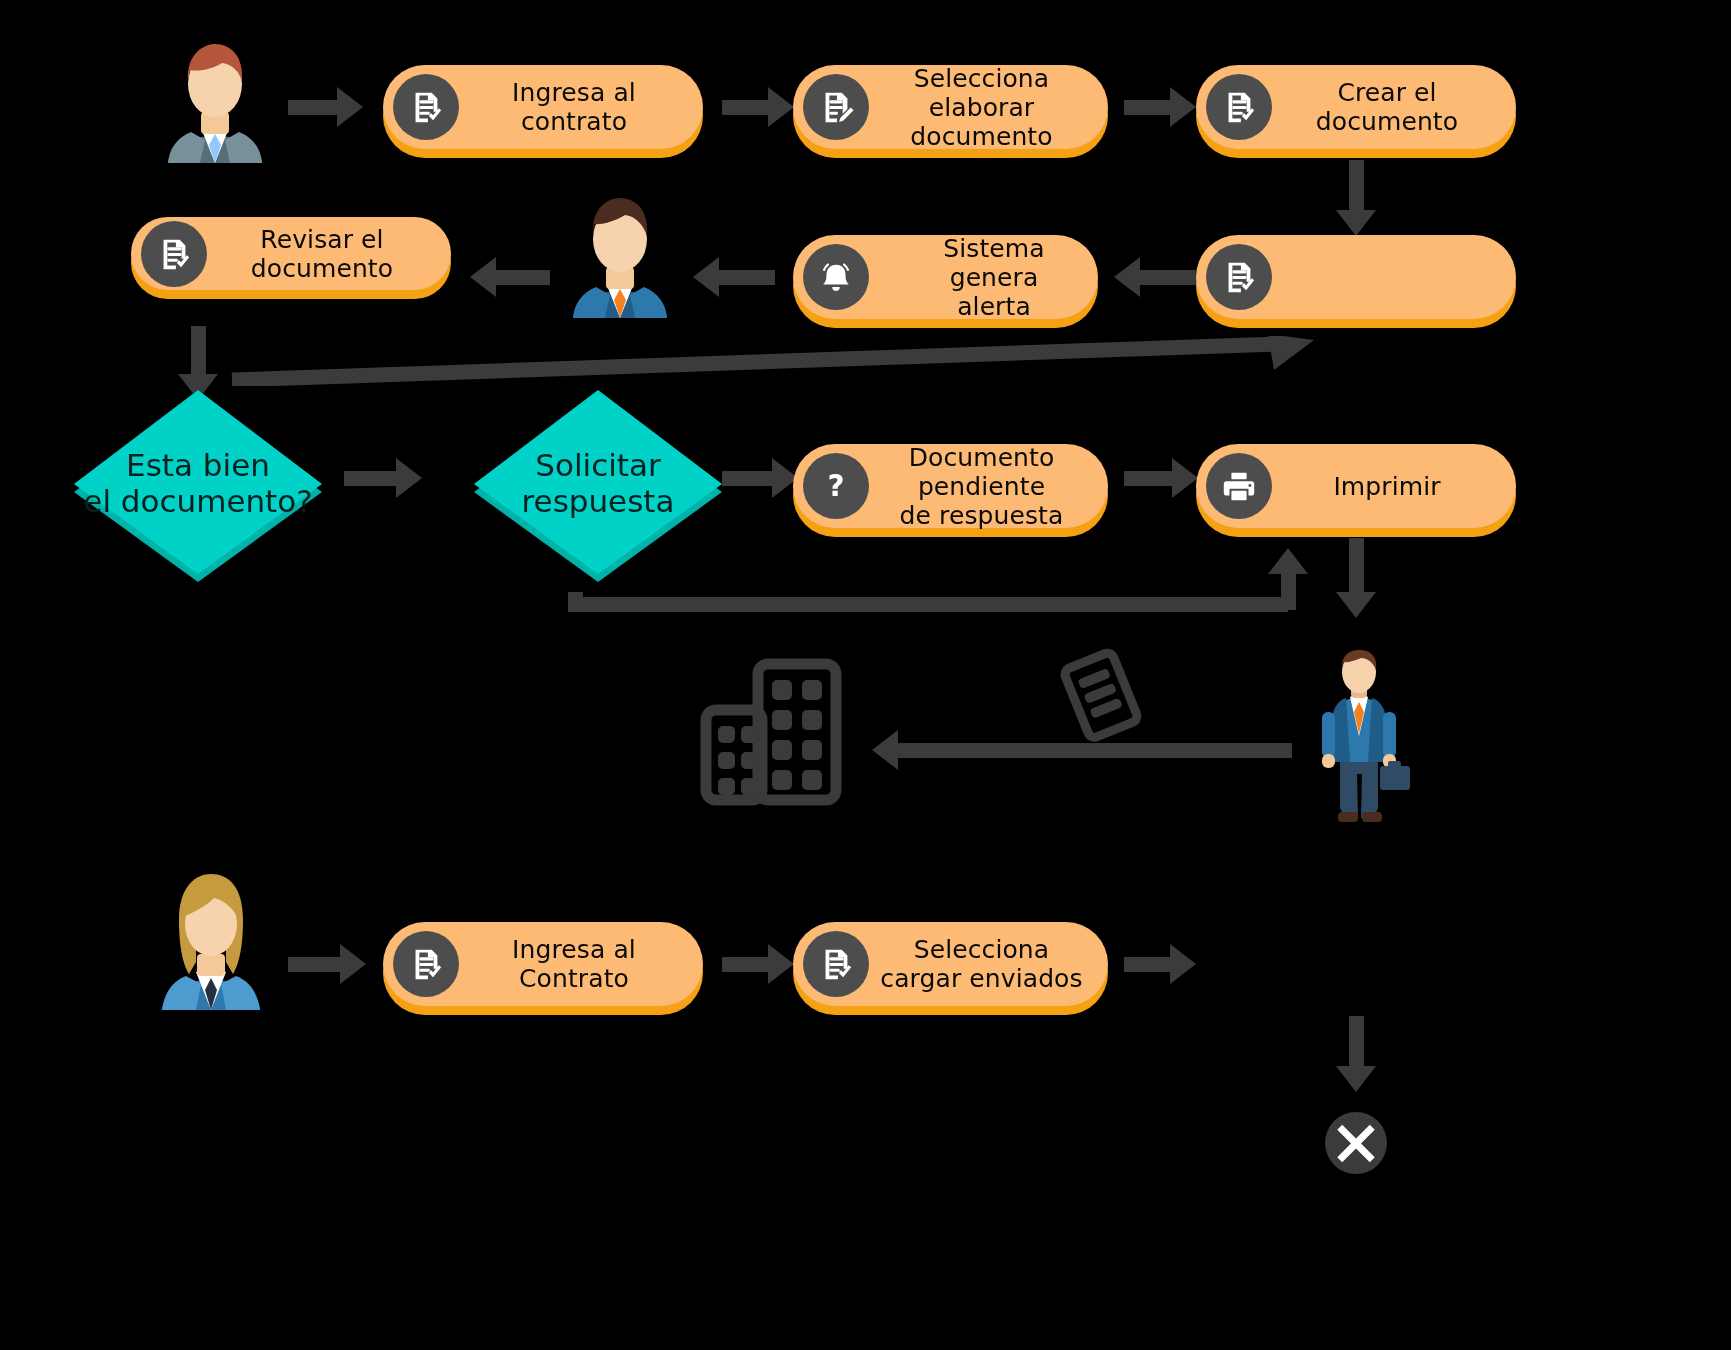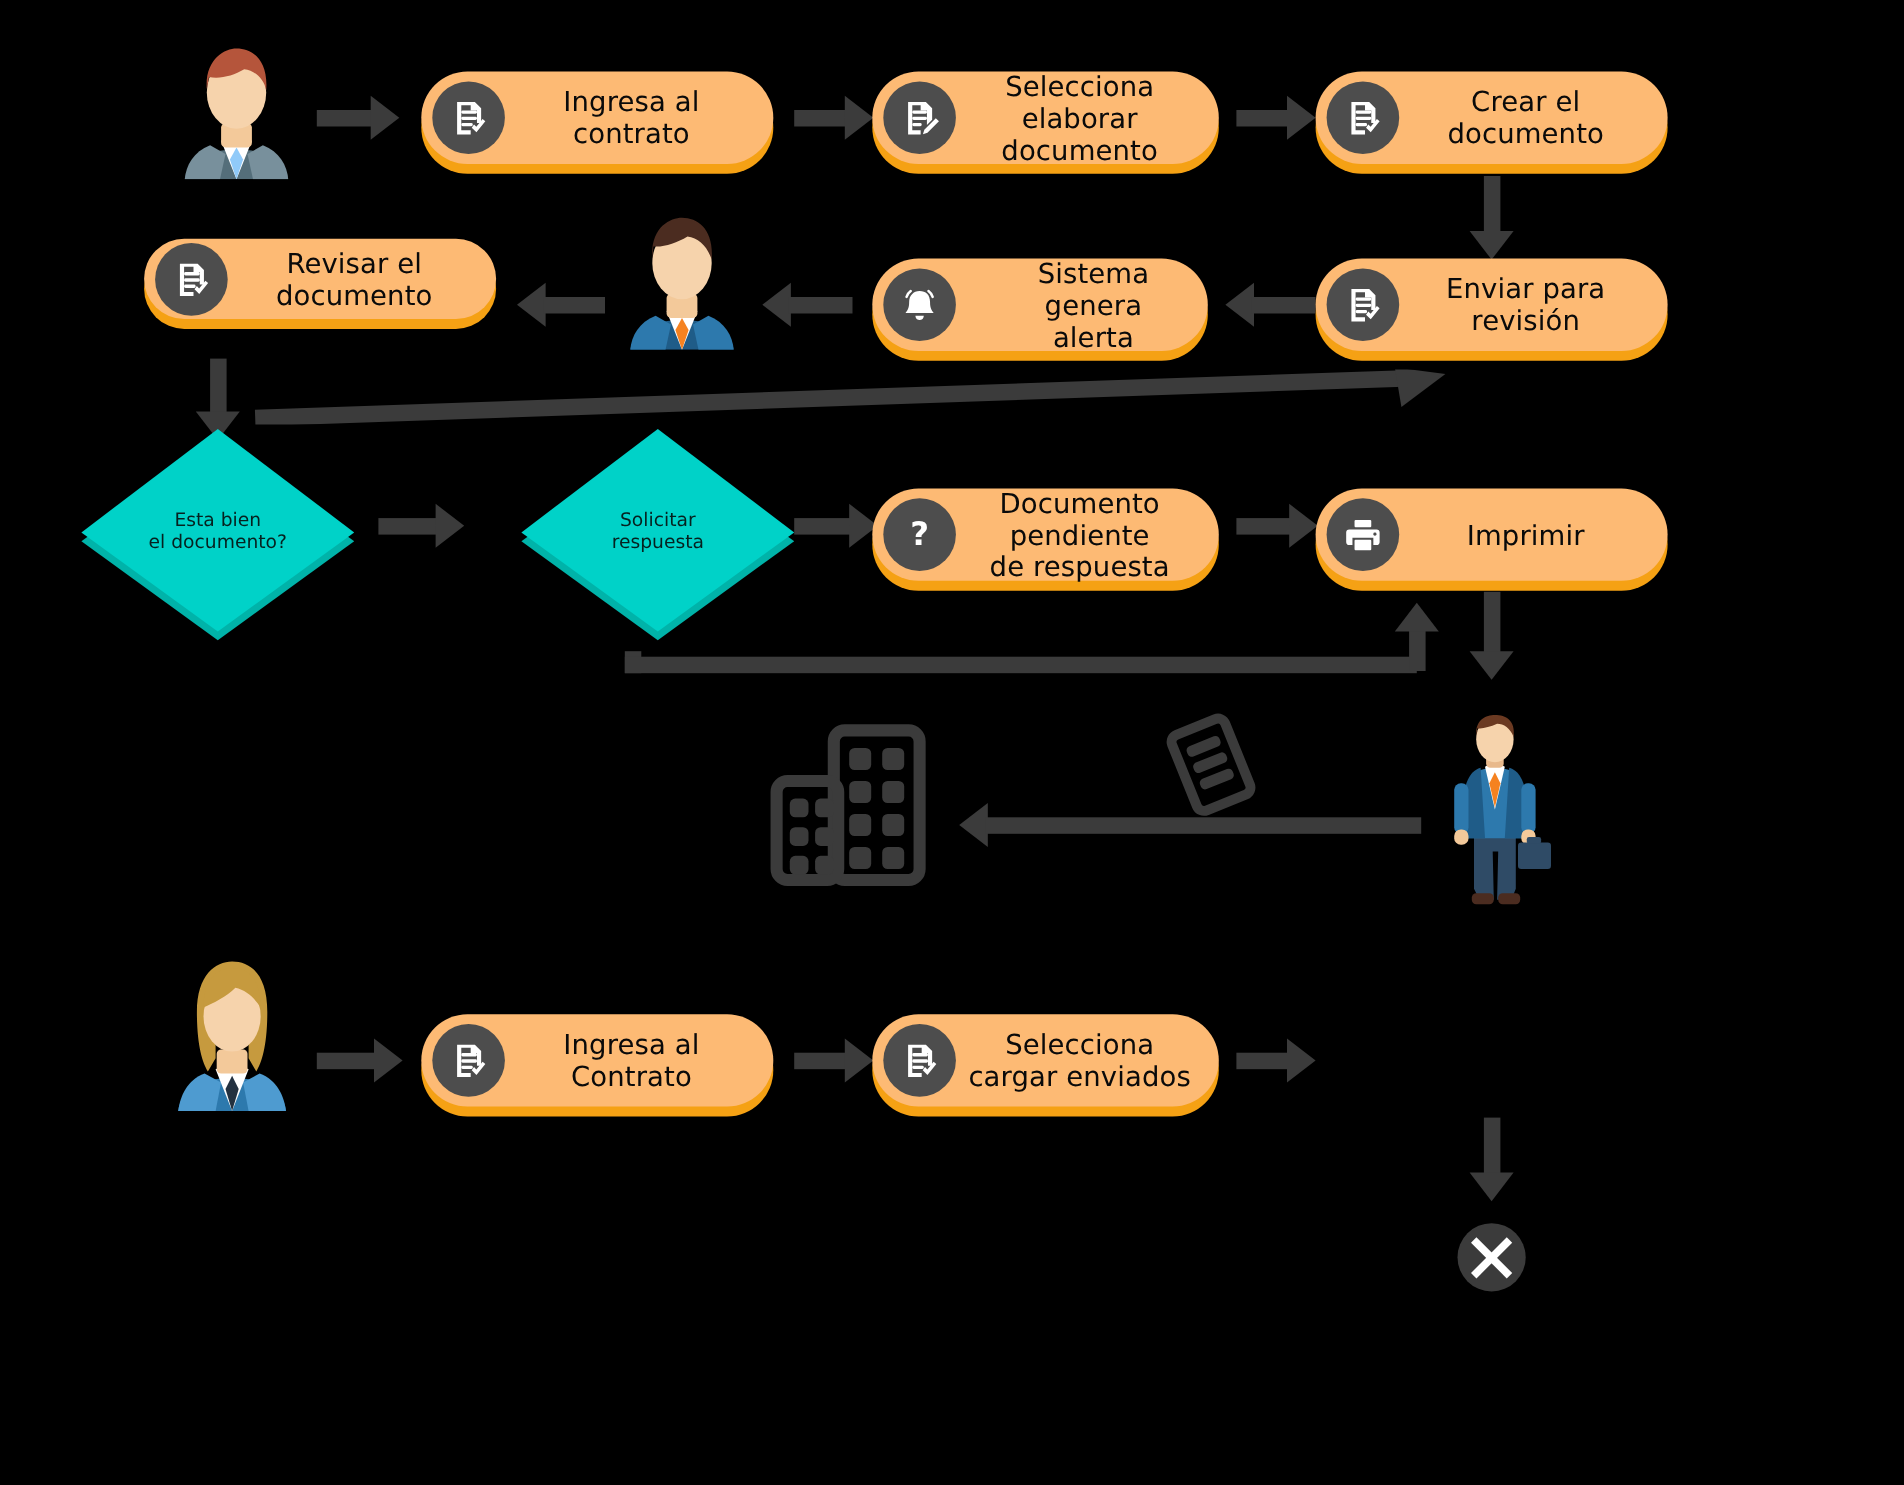--- a/index.html
+++ b/index.html
@@ -46,21 +46,21 @@
   .diamond {
     position:absolute;
     display:flex; align-items:center; justify-content:center;
   }
   .diamond .dshape {
     position:absolute; inset:0;
   }
   .diamond .dlabel {
     position:relative;
     color:#06211f;
-    font-size:17px; line-height:1.16;
+    font-size:31px; line-height:1.16;
     text-align:center; white-space:pre-line;
     z-index:2;
     margin-top:-4px;
   }
 
   
   .arrowR, .arrowL { position:absolute; }
   .arrowR .shaft, .arrowL .shaft {
     position:absolute; background:#3B3B3B; height:15px; top:50%; margin-top:-7.5px;
   }
@@ -255,22 +255,20 @@
   <div class="pill" style="left:1196px;top:235px;width:320px;height:84px;">
     <span class="badge">
       <svg viewBox="0 0 40 40" width="38" height="38">
         <path d="M9 5 h17 l6 6 v14 h-4 v-12 h-6 V8 H13 v24 h9 v4 H9 Z" fill="#fff"></path>
         <rect x="13" y="13" width="15" height="3.2" rx="1.4" fill="#fff"></rect>
         <rect x="13" y="19" width="15" height="3.2" rx="1.4" fill="#fff"></rect>
         <rect x="13" y="25" width="11" height="3.2" rx="1.4" fill="#fff"></rect>
         <path d="M23 29.5 l4.5 4.5 L36 23.5 l-2.6-2.3 -6 7.4 -2.2-2.2 Z" fill="#fff"></path>
       </svg>
     </span>
-    <span class="plabel">Enviar para
-revisión</span>
   </div>
 
   <div class="arrowD" style="left:178px;top:326px;width:40px;height:74px;">
     <div class="shaft" style="height:54px;"></div>
       <div class="head"></div>
   </div>
 
   <div class="abs" style="left:228px;top:336px;width:1090px;height:50px;">
     <svg viewBox="0 0 1090 50" width="1090" height="50">
       <path d="M4 44 L1048 8" stroke="#3B3B3B" stroke-width="15" fill="none"></path>

